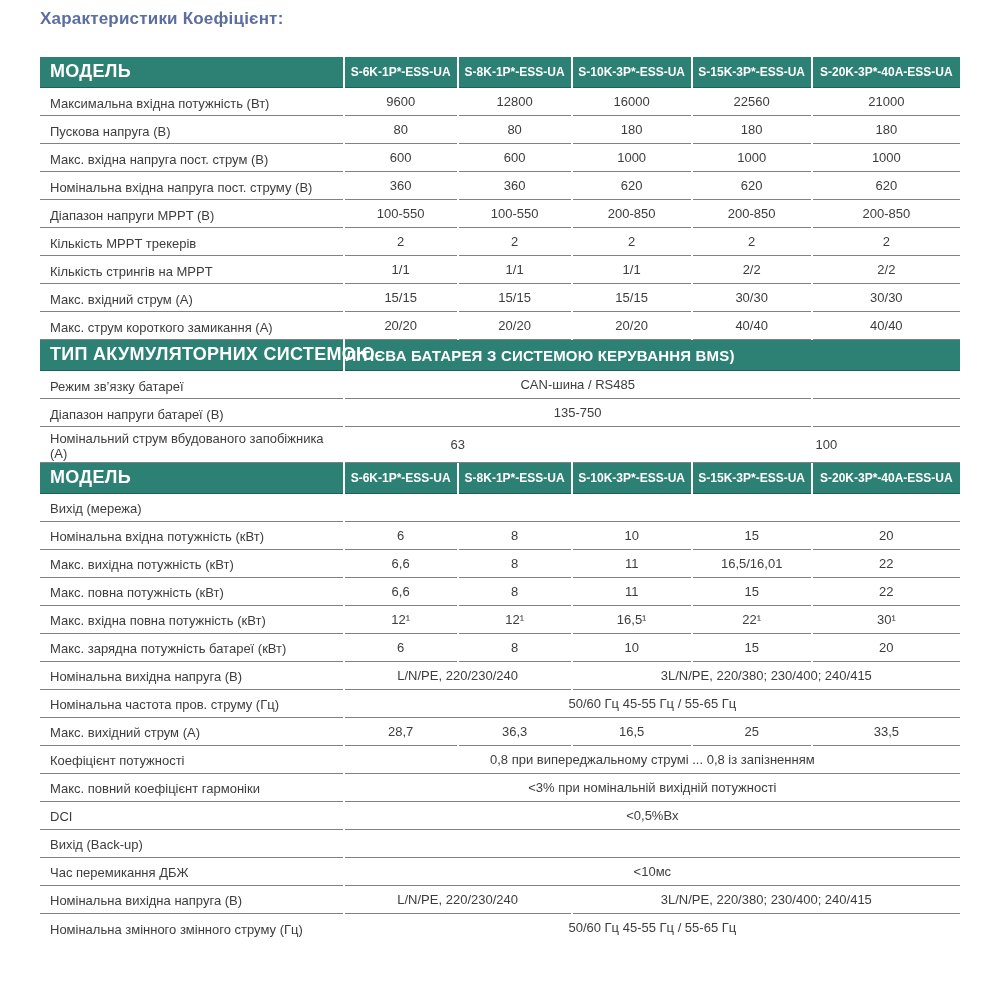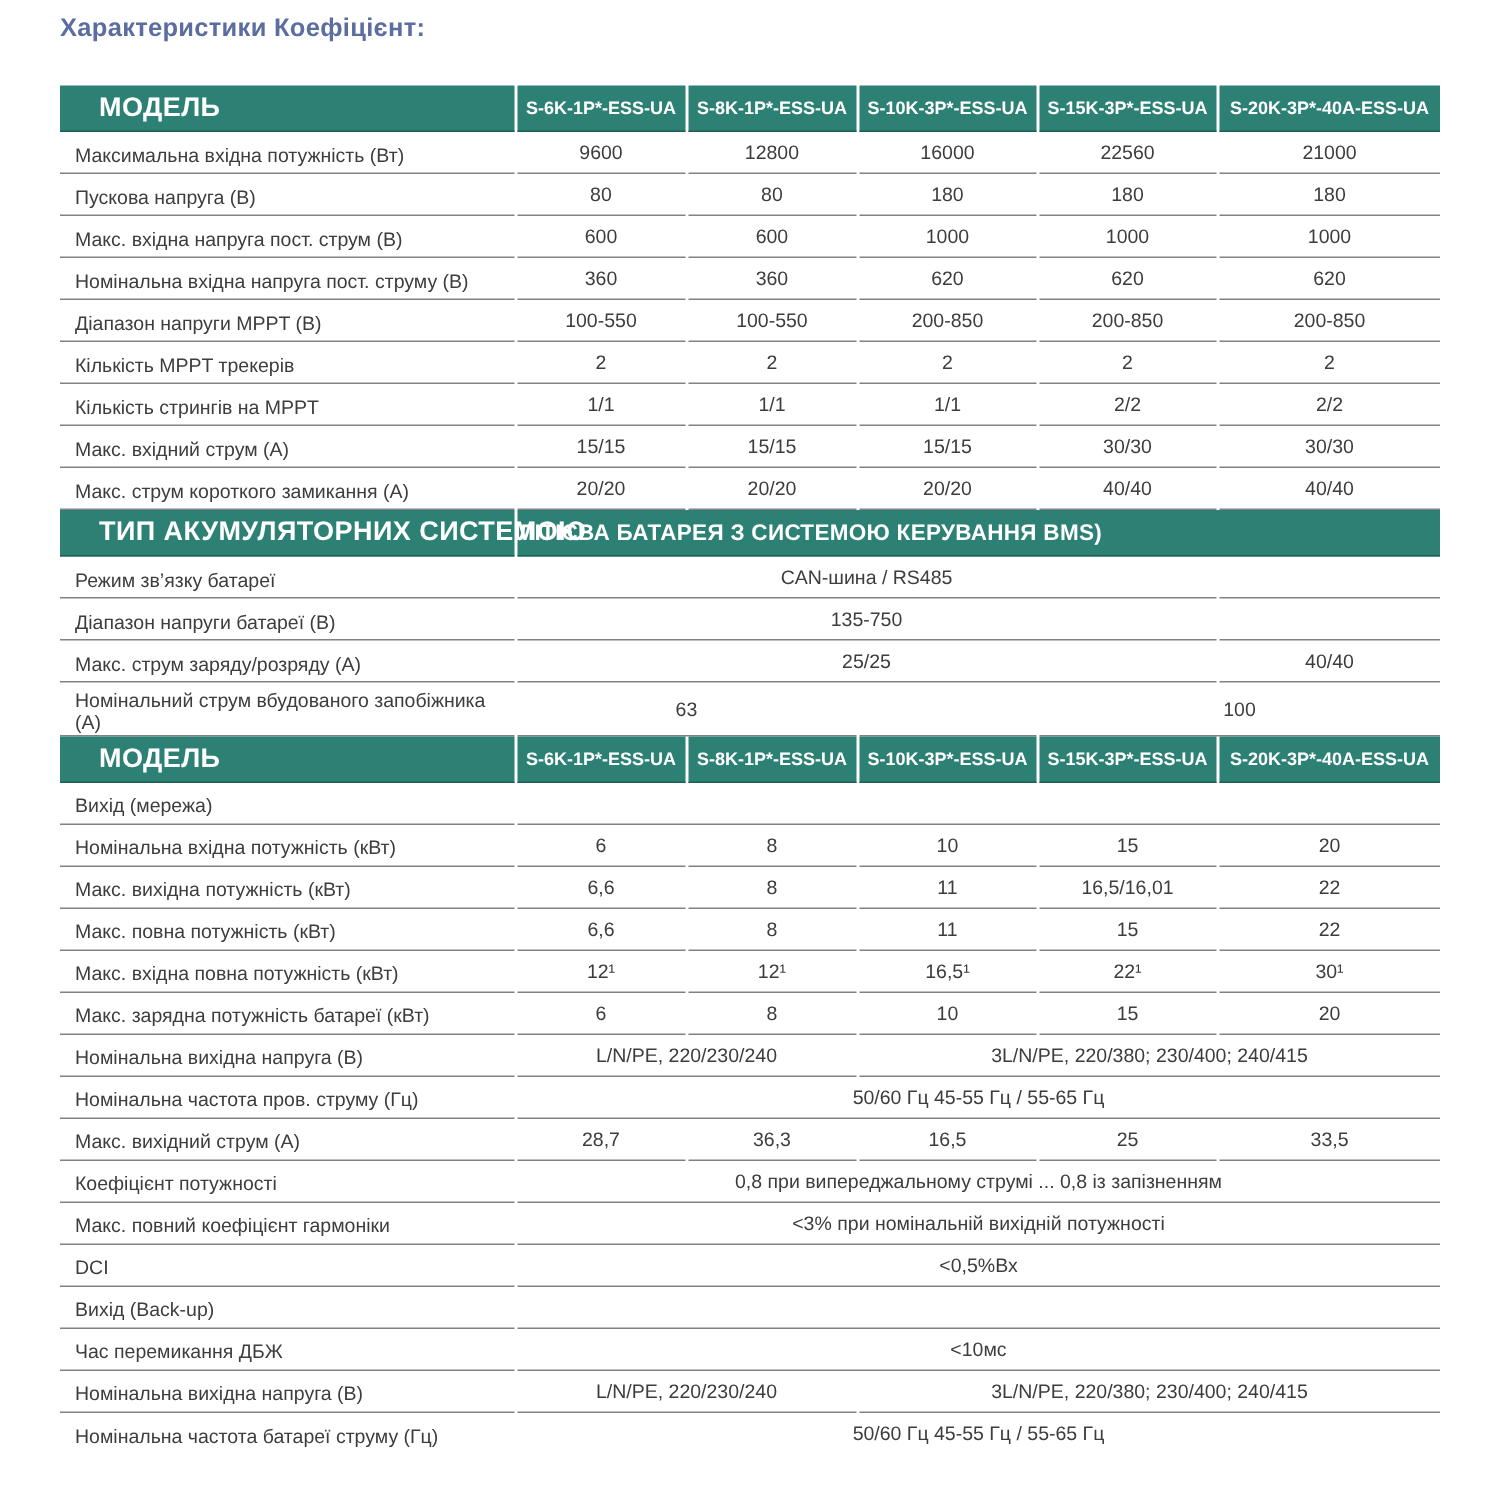--- a/index.html
+++ b/index.html
@@ -30,21 +30,21 @@
   col.c2{width:111px;}
   col.c3{width:117px;}
   col.c4{width:117px;}
   col.c5{width:146px;}
   tr.band th{
     background:var(--band-bg);color:var(--band-text);
     font-weight:bold;height:31px;vertical-align:middle;
     border-bottom:1px solid #1f6055;
   }
   th.band-label{
-    text-align:left;font-size:18px;padding:4px 8px 5px 26px;
+    text-align:left;font-size:18px;padding:4px 8px 5px 10px;
     font-weight:bold;letter-spacing:0.3px;white-space:nowrap;
   }
   th.band-model{font-size:12px;text-align:center;padding:2px 0;}
   th.band-value{font-size:15px;text-align:left;letter-spacing:0.2px;}
   td{
     height:28px;vertical-align:middle;
     border-bottom:1px solid var(--row-line);
     font-size:13px;
   }
   td.label{text-align:left;padding:5px 4px 0 10px;line-height:1.15;}
@@ -154,25 +154,20 @@
           <td class="label">Режим зв’язку батареї</td>
           <td class="val" colspan="4">CAN-шина / RS485</td>
           <td class="val" colspan="1"></td>
         </tr>
         <tr>
           <td class="label">Діапазон напруги батареї (В)</td>
           <td class="val" colspan="4">135-750</td>
           <td class="val" colspan="1"></td>
         </tr>
         <tr>
-          <td class="label">Макс. струм заряду/розряду (А)</td>
-          <td class="val" colspan="4">25/25</td>
-          <td class="val" colspan="1">40/40</td>
-        </tr>
-        <tr>
           <td class="label">Номінальний струм вбудованого запобіжника (А)</td>
           <td class="val" colspan="2">63</td>
           <td class="val" colspan="1"></td>
           <td class="val" colspan="2">100</td>
         </tr>
         <tr class="band">
           <th class="band-label">МОДЕЛЬ</th>
           <th class="band-model">S-6K-1P*-ESS-UA</th>
           <th class="band-model">S-8K-1P*-ESS-UA</th>
           <th class="band-model">S-10K-3P*-ESS-UA</th>
@@ -259,18 +254,18 @@
         <tr>
           <td class="label">Час перемикання ДБЖ</td>
           <td class="val" colspan="5">&lt;10мс</td>
         </tr>
         <tr>
           <td class="label">Номінальна вихідна напруга (В)</td>
           <td class="val" colspan="2">L/N/PE, 220/230/240</td>
           <td class="val" colspan="3">3L/N/PE, 220/380; 230/400; 240/415</td>
         </tr>
         <tr>
-          <td class="label">Номінальна частота батареї струму (Гц)</td>
+          <td class="label">Номінальна змінного змінного струму (Гц)</td>
           <td class="val" colspan="5">50/60 Гц 45-55 Гц / 55-65 Гц</td>
         </tr>
       </tbody>
   </table>
 </div>
 
 </body></html>

